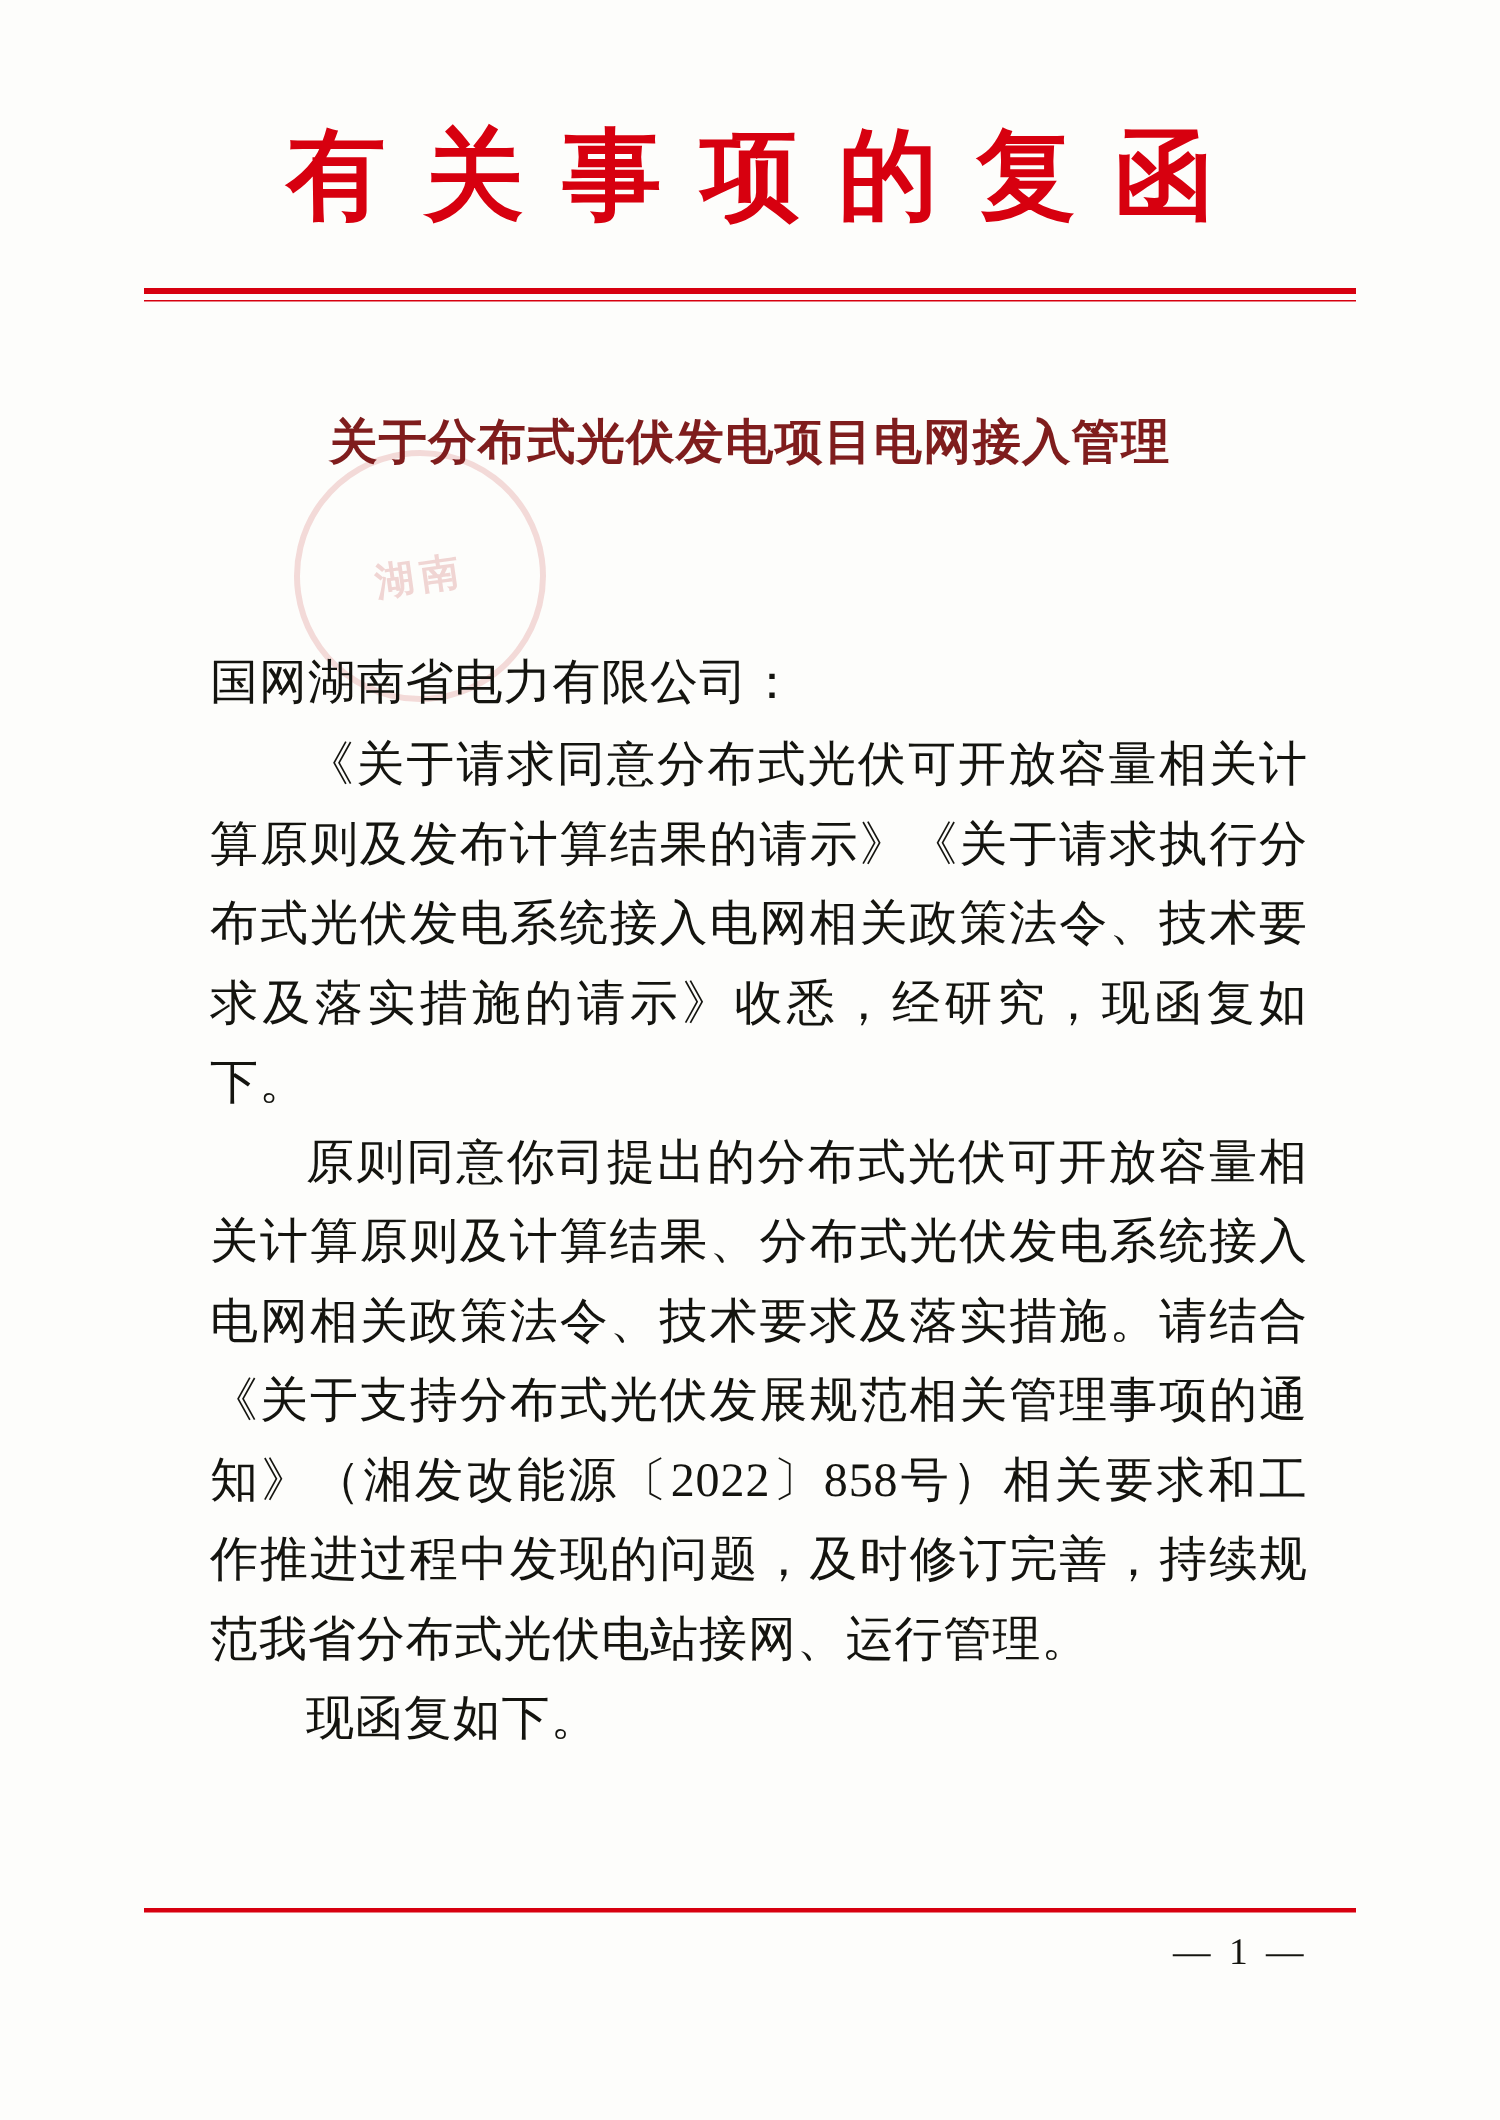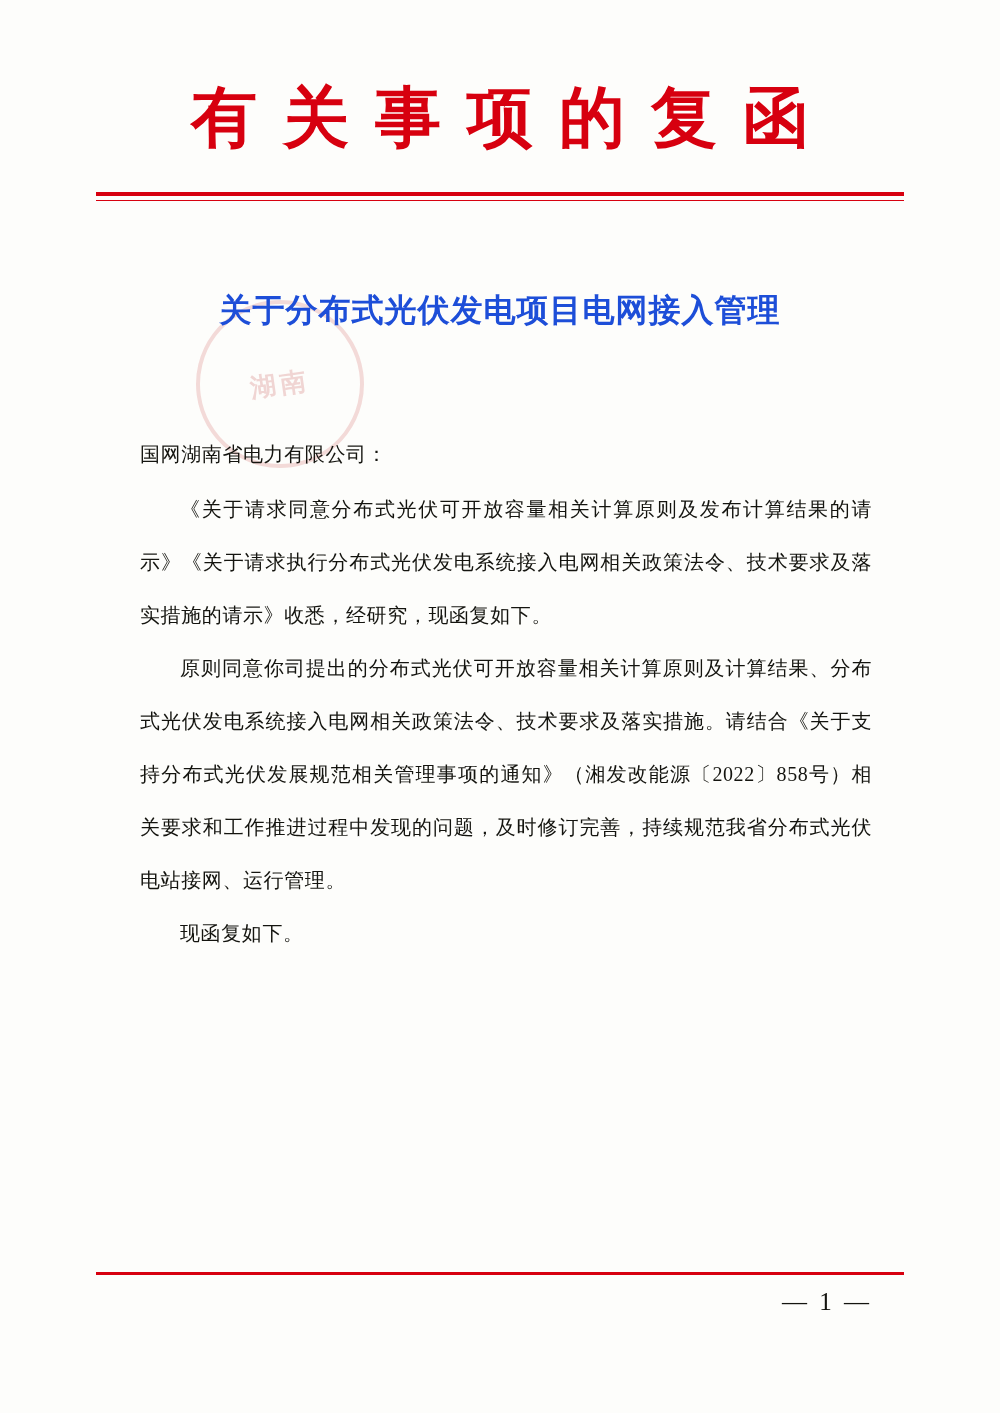--- a/index.html
+++ b/index.html
@@ -70,36 +70,36 @@
     display: flex;
     align-items: center;
     justify-content: center;
     transform: rotate(-8deg);
     pointer-events: none;
   }
 
   
   .doc-title {
     position: absolute;
-    top: 284px;
+    top: 268px;
     left: 140px;
     right: 140px;
     text-align: center;
     font-size: 32px;
     font-weight: 700;
     line-height: 1.65;
     letter-spacing: 1px;
-    color: #1d4ed8;
+    color: #7f1d1d;
   }
   .content {
     position: absolute;
     top: 428px;
     left: 140px;
     right: 128px;
-    font-size: 20px;
+    font-size: 32px;
     line-height: 53px;
     letter-spacing: 0.6px;
     text-align: justify;
     color: #14140f;
   }
   .salutation {
     margin: 0 0 2px 0;
   }
   .para {
     margin: 0;

